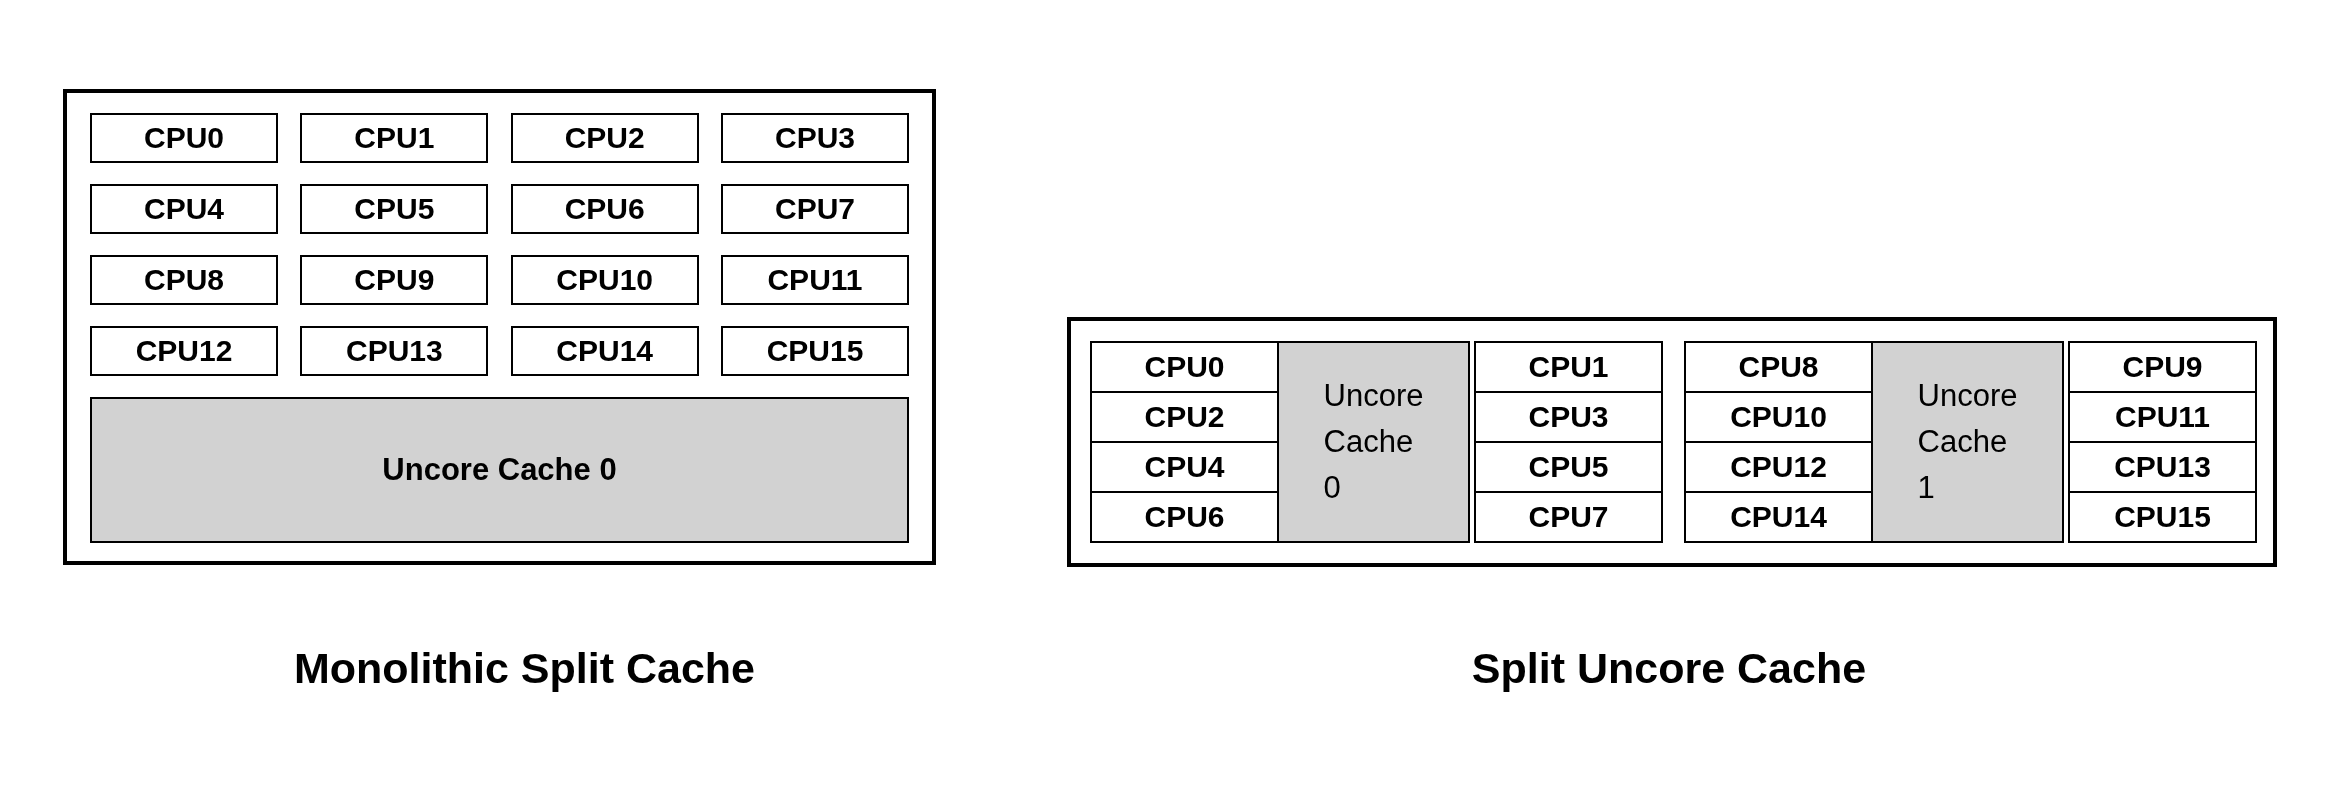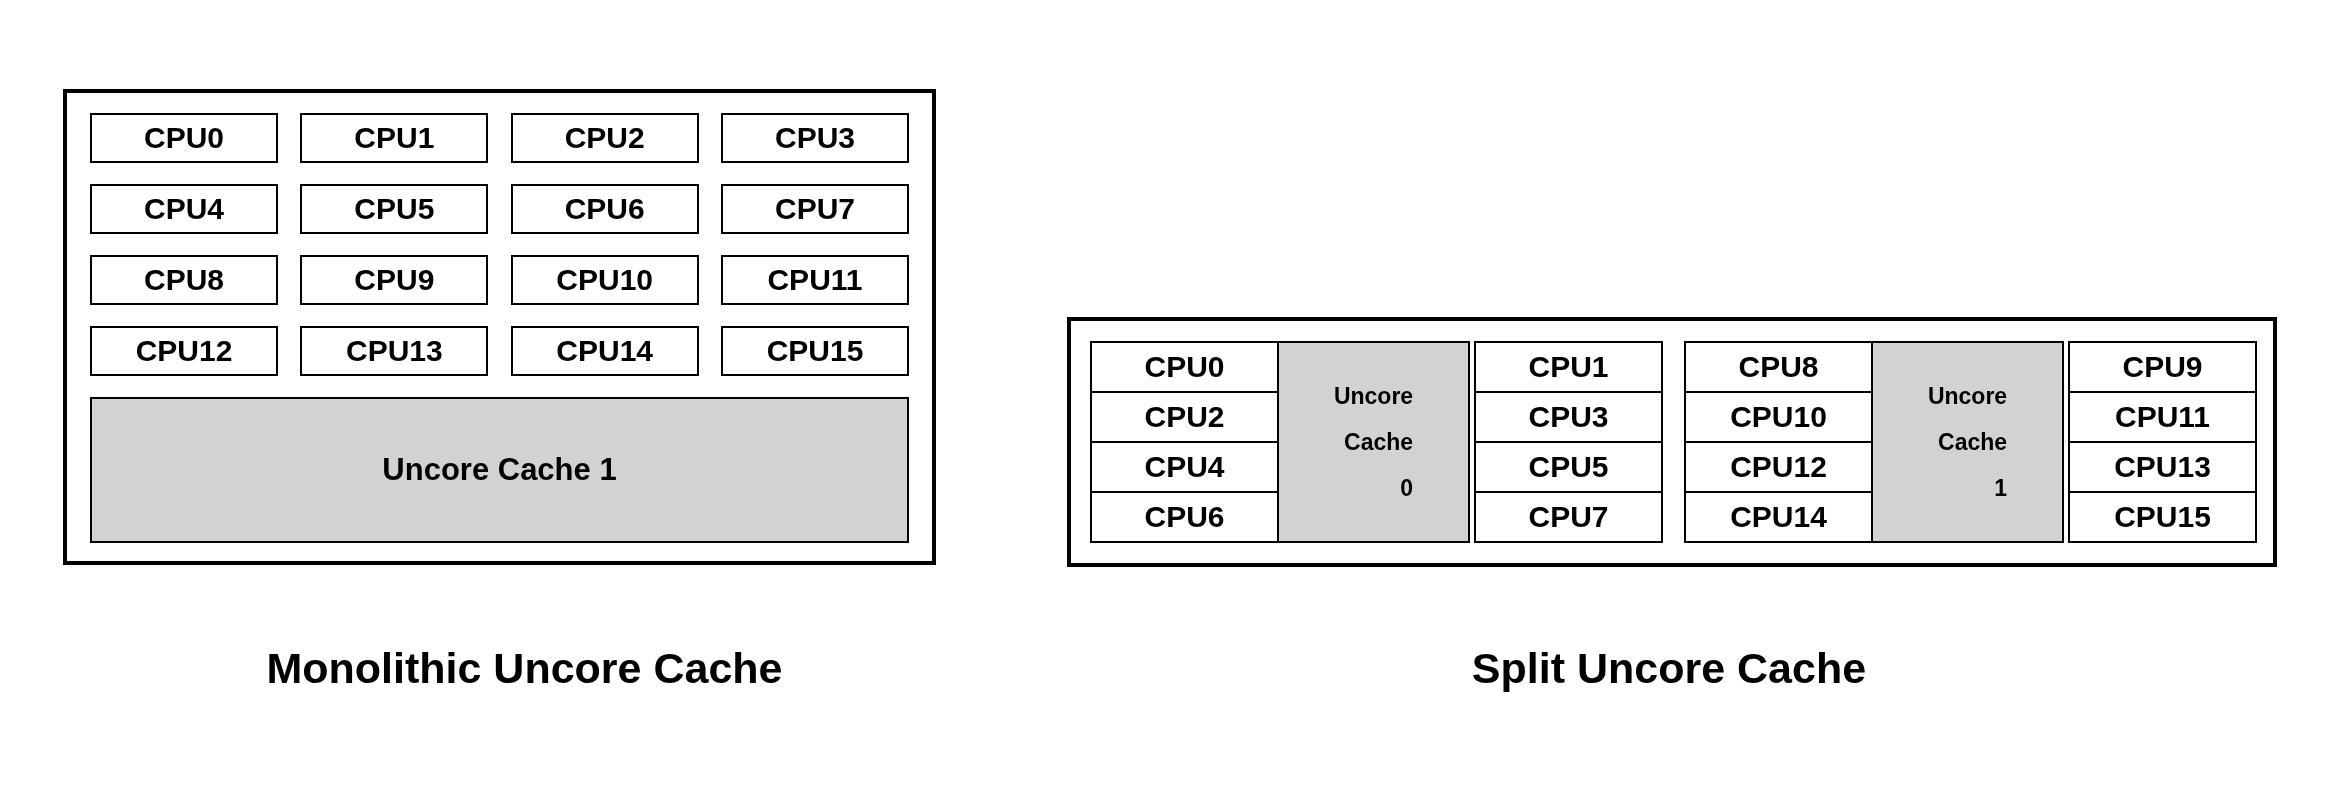--- a/index.html
+++ b/index.html
@@ -49,21 +49,21 @@
     display:flex;align-items:center;justify-content:center;
     font-weight:700;font-size:30px;line-height:1;
   }
   .cpu-cell + .cpu-cell{margin-top:-2px}
   .cache-mid{
     flex:1 1 0;background:var(--cache-fill);border:2px solid var(--line);
     margin-left:-2px;margin-right:4px;
     display:flex;align-items:center;justify-content:center;
   }
   .cache-mid .cache-lines{
-    text-align:right;font-weight:700;font-size:23px;line-height:46px;
+    text-align:left;font-weight:400;font-size:31px;line-height:46px;
   }
 
   
   .caption{
     position:absolute;top:645px;text-align:center;
     font-weight:700;font-size:43px;line-height:1.1;white-space:nowrap;
   }
   .caption.mono{left:88px;width:873px}
   .caption.split{left:1064px;width:1210px}
 </style>
@@ -88,21 +88,21 @@
     <div class="cpu-box">CPU9</div>
     <div class="cpu-box">CPU10</div>
     <div class="cpu-box">CPU11</div>
   </div>
   <div class="cpu-row">
     <div class="cpu-box">CPU12</div>
     <div class="cpu-box">CPU13</div>
     <div class="cpu-box">CPU14</div>
     <div class="cpu-box">CPU15</div>
   </div>
-  <div class="cache-big">Uncore Cache 1</div>
+  <div class="cache-big">Uncore Cache 0</div>
 </div>
 
 <div class="split-outer">
 
   <div class="cluster">
     <div class="cpu-col">
       <div class="cpu-cell">CPU0</div>
       <div class="cpu-cell">CPU2</div>
       <div class="cpu-cell">CPU4</div>
       <div class="cpu-cell">CPU6</div>
@@ -139,14 +139,14 @@
     <div class="cpu-col">
       <div class="cpu-cell">CPU9</div>
       <div class="cpu-cell">CPU11</div>
       <div class="cpu-cell">CPU13</div>
       <div class="cpu-cell">CPU15</div>
     </div>
   </div>
 
 </div>
 
-<div class="caption mono">Monolithic Uncore Cache</div>
+<div class="caption mono">Monolithic Split Cache</div>
 <div class="caption split">Split Uncore Cache</div>
 
 </body></html>

